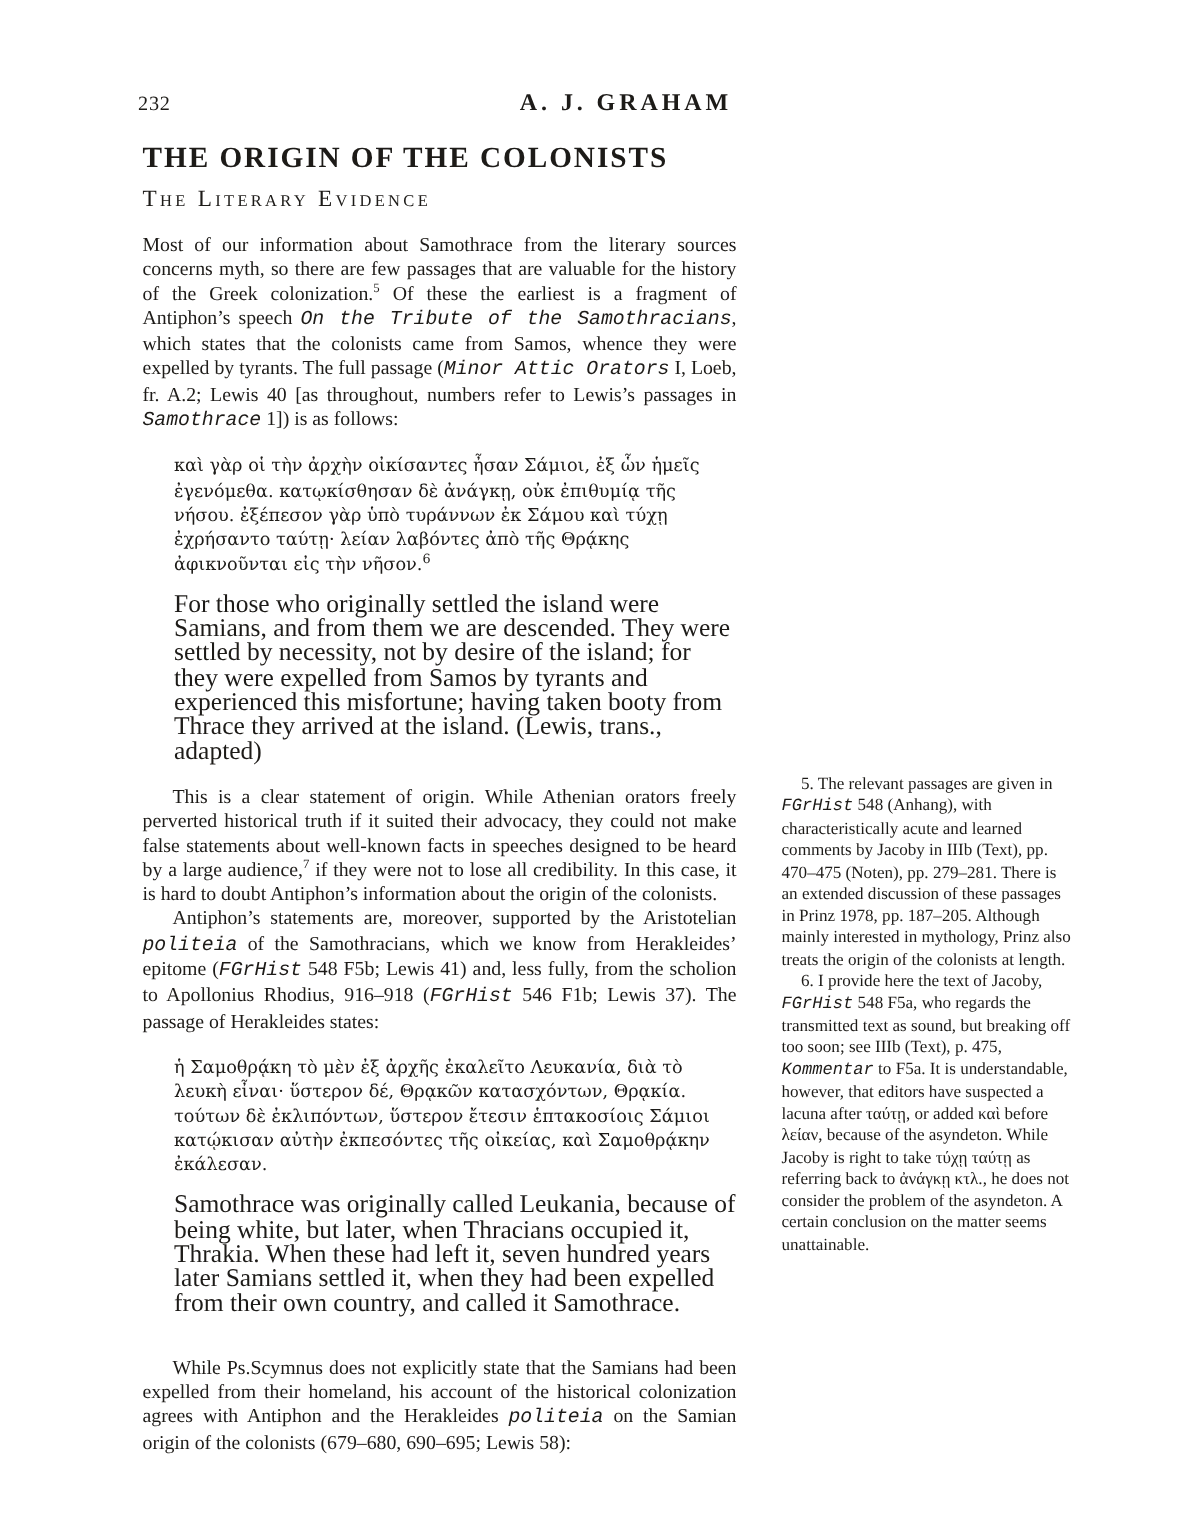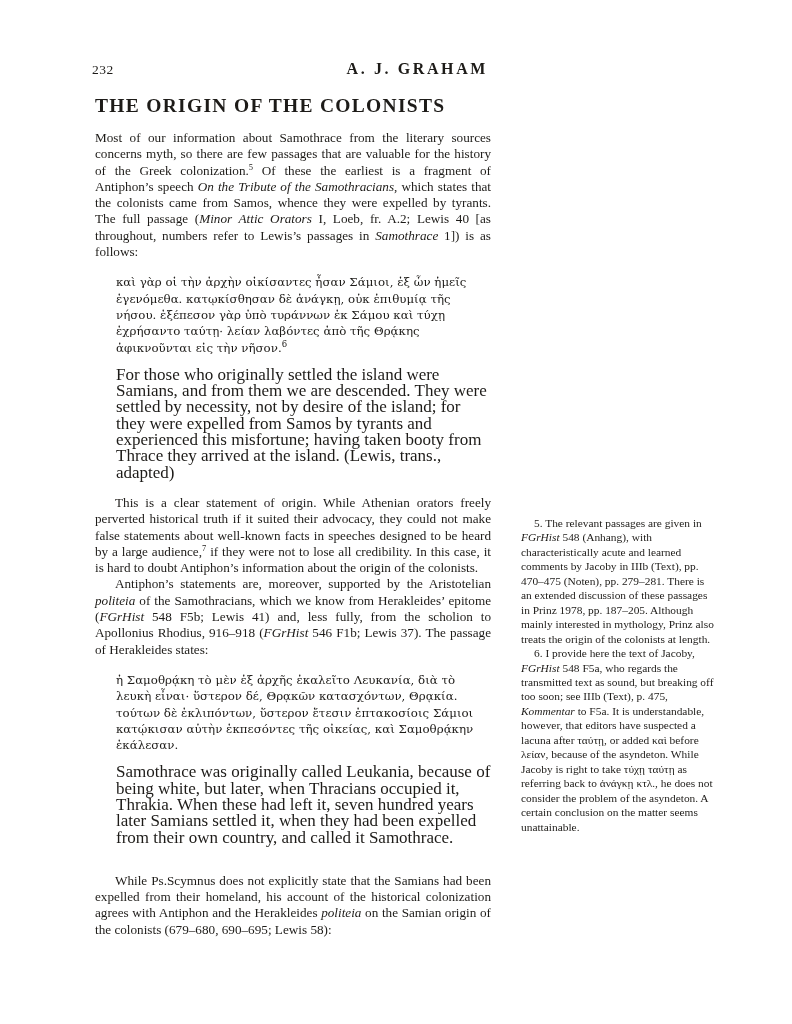--- a/index.html
+++ b/index.html
@@ -40,41 +40,42 @@
     margin:0; padding:0;
     font-size:17px; line-height:16.3px; text-align:left;
   }
   blockquote.greek {
     margin:14px 0 11px 21px;
     font-family:"DejaVu Serif",serif;
     font-size:11.8px; line-height:16.3px;
   }
   blockquote.trans { margin:0 0 0 21px; }
   sup { font-size:8.5px; line-height:0; vertical-align:super; letter-spacing:0; }
-  .it { font-style:italic; }
+  .it { font-style:italic;font-family:Liberation Mono, monospace; }
 
   
   .notes-col { position:absolute; left:521px; top:516px; width:193px; }
   p.note {
     margin:0; font-size:11.4px; line-height:14.45px;
     text-align:left; text-indent:13px;
   }
 </style>
 </head>
 <body>
 
 <div class="page">
 
   <header class="pg-header">
     <span class="page-number">232</span>
     <span class="running-head">A. J. GRAHAM</span>
   </header>
 
   <main class="main-col">
     <h1 class="title">THE ORIGIN OF THE COLONISTS</h1>
+    <h2 class="subtitle">The Literary Evidence</h2>
 
     <p class="body first"><span>Most of our information about Samothrace from the literary sources concerns myth, so there are few passages that are valuable for the history of the Greek colonization.</span><sup>5</sup><span> Of these the earliest is a fragment of Antiphon’s speech </span><span class="it">On the Tribute of the Samothracians</span><span>, which states that the colonists came from Samos, whence they were expelled by tyrants. The full passage (</span><span class="it">Minor Attic Orators</span><span> I, Loeb, fr. A.2; Lewis 40 [as throughout, numbers refer to Lewis’s passages in </span><span class="it">Samothrace</span><span> 1]) is as follows:</span></p>
 
     <blockquote class="greek"><span>καὶ γὰρ οἱ τὴν ἀρχὴν οἰκίσαντες ἦσαν Σάμιοι, ἐξ ὧν ἡμεῖς ἐγενόμεθα. κατῳκίσθησαν δὲ ἀνάγκῃ, οὐκ ἐπιθυμίᾳ τῆς νήσου. ἐξέπεσον γὰρ ὑπὸ τυράννων ἐκ Σάμου καὶ τύχῃ ἐχρήσαντο ταύτῃ· λείαν λαβόντες ἀπὸ τῆς Θρᾴκης ἀφικνοῦνται εἰς τὴν νῆσον.</span><sup>6</sup></blockquote>
 
     <blockquote class="trans"><span>For those who originally settled the island were Samians, and from them we are descended. They were settled by necessity, not by desire of the island; for they were expelled from Samos by tyrants and experienced this misfortune; having taken booty from Thrace they arrived at the island. (Lewis, trans., adapted)</span></blockquote>
 
     <p class="body indent first"><span>This is a clear statement of origin. While Athenian orators freely perverted historical truth if it suited their advocacy, they could not make false statements about well-known facts in speeches designed to be heard by a large audience,</span><sup>7</sup><span> if they were not to lose all credibility. In this case, it is hard to doubt Antiphon’s information about the origin of the colonists.</span></p>
 
     <p class="body indent"><span>Antiphon’s statements are, moreover, supported by the Aristotelian </span><span class="it">politeia</span><span> of the Samothracians, which we know from Herakleides’ epitome (</span><span class="it">FGrHist</span><span> 548 F5b; Lewis 41) and, less fully, from the scholion to Apollonius Rhodius, 916–918 (</span><span class="it">FGrHist</span><span> 546 F1b; Lewis 37). The passage of Herakleides states:</span></p>

